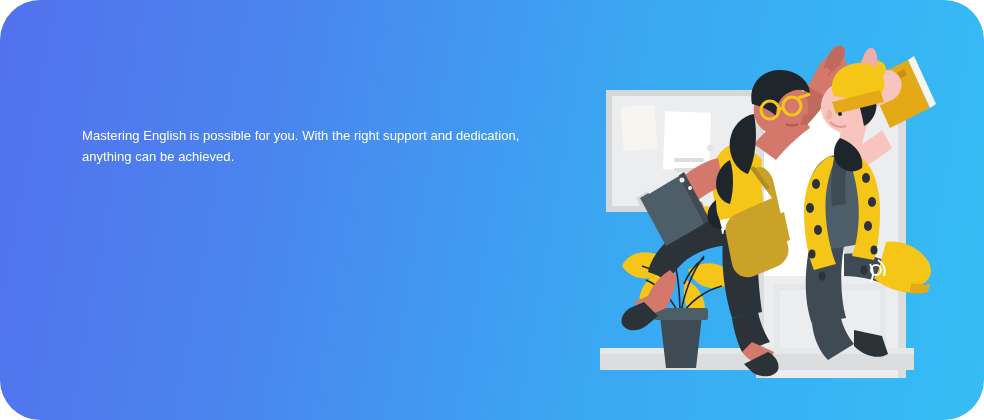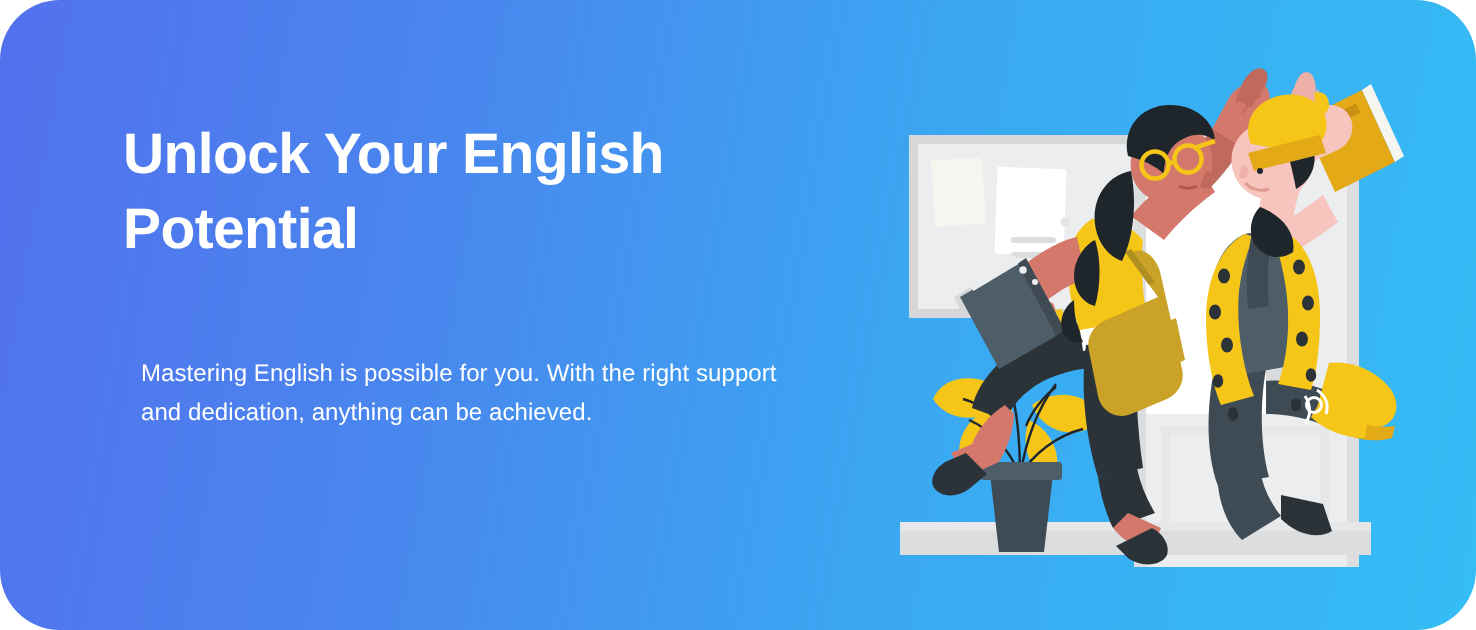--- a/index.html
+++ b/index.html
@@ -30,24 +30,24 @@
   }
   .headline {
     margin: 0;
     color: #ffffff;
     font-size: 38px;
     font-weight: bold;
     line-height: 1.32;
     letter-spacing: -0.4px;
   }
   .subcopy {
-    margin: 12px;
+    margin: 0;
     padding-top: 47px;
     color: #ffffff;
-    font-size: 16px;
+    font-size: 13px;
     font-weight: normal;
     line-height: 1.62;
     letter-spacing: 0.05px;
   }
   .illustration {
     position: absolute;
     left: 578px;
     top: 18px;
     width: 360px;
     height: 384px;
@@ -57,21 +57,20 @@
     width: 100%;
     height: 100%;
   }
 </style>
 </head>
 <body>
 
 <div class="banner">
 
   <div class="text-block">
-    <h1 class="headline">Unlock Your English Potential</h1>
     <p class="subcopy">Mastering English is possible for you. With the right support and dedication, anything can be achieved.</p>
   </div>
 
   <div class="illustration">
     <svg viewBox="0 0 360 384" xmlns="http://www.w3.org/2000/svg" aria-hidden="true">
 
       <g>
         <rect x="28" y="72" width="178" height="122" fill="#D5D7D8"></rect>
         <rect x="34" y="78" width="166" height="110" fill="#ECEDEE"></rect>
 

